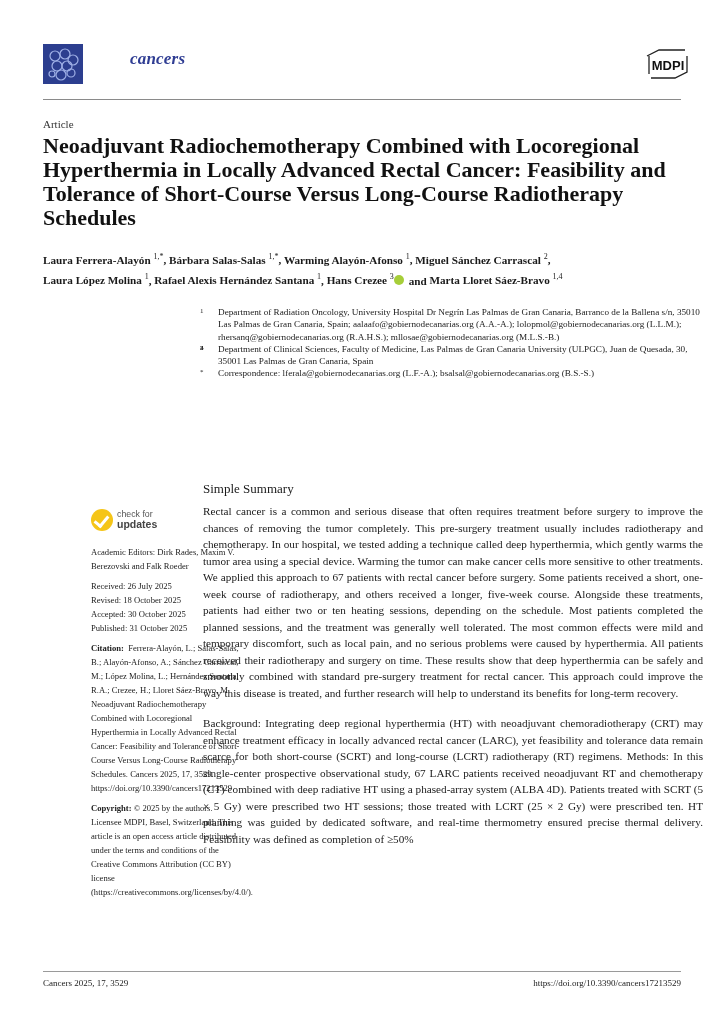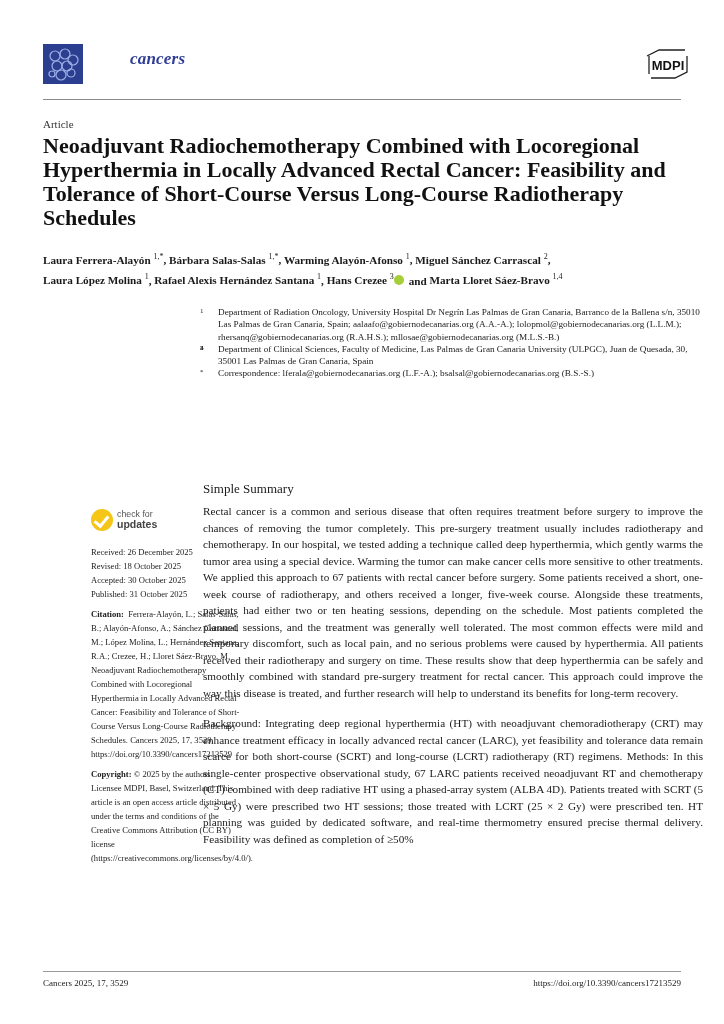--- a/index.html
+++ b/index.html
@@ -90,22 +90,23 @@
   <div class="affil"><span class="num">4</span><span>Department of Clinical Sciences, Faculty of Medicine, Las Palmas de Gran Canaria University (ULPGC), Juan de Quesada, 30, 35001 Las Palmas de Gran Canaria, Spain</span></div>
   <div class="affil"><span class="num">*</span><span>Correspondence: lferala@gobiernodecanarias.org (L.F.-A.); bsalsal@gobiernodecanarias.org (B.S.-S.)</span></div>
 </div>
 
 <div class="sidebar">
   <div class="check">
     <div class="check-circle"></div>
     <div class="check-t1">check for</div>
     <div class="check-t2">updates</div>
   </div>
+  <div class="sb-block">Academic Editors: Dirk Rades, Maxim V. Berezovski and Falk Roeder</div>
   <div class="sb-block">
-    <div>Received: 26 December 2025</div>
+    <div>Received: 26 July 2025</div>
     <div>Revised: 18 October 2025</div>
     <div>Accepted: 30 October 2025</div>
     <div>Published: 31 October 2025</div>
   </div>
   <div class="sb-block">
     <b>Citation:</b>&nbsp; <span>Ferrera-Alayón, L.; Salas-Salas, B.; Alayón-Afonso, A.; Sánchez Carrascal, M.; López Molina, L.; Hernández Santana, R.A.; Crezee, H.; Lloret Sáez-Bravo, M. Neoadjuvant Radiochemotherapy Combined with Locoregional Hyperthermia in Locally Advanced Rectal Cancer: Feasibility and Tolerance of Short-Course Versus Long-Course Radiotherapy Schedules. Cancers 2025, 17, 3529. https://doi.org/10.3390/cancers17213529</span>
   </div>
   <div class="sb-block">
     <b>Copyright:</b> <span>© 2025 by the authors. Licensee MDPI, Basel, Switzerland. This article is an open access article distributed under the terms and conditions of the Creative Commons Attribution (CC BY) license (https://creativecommons.org/licenses/by/4.0/).</span>
   </div>

